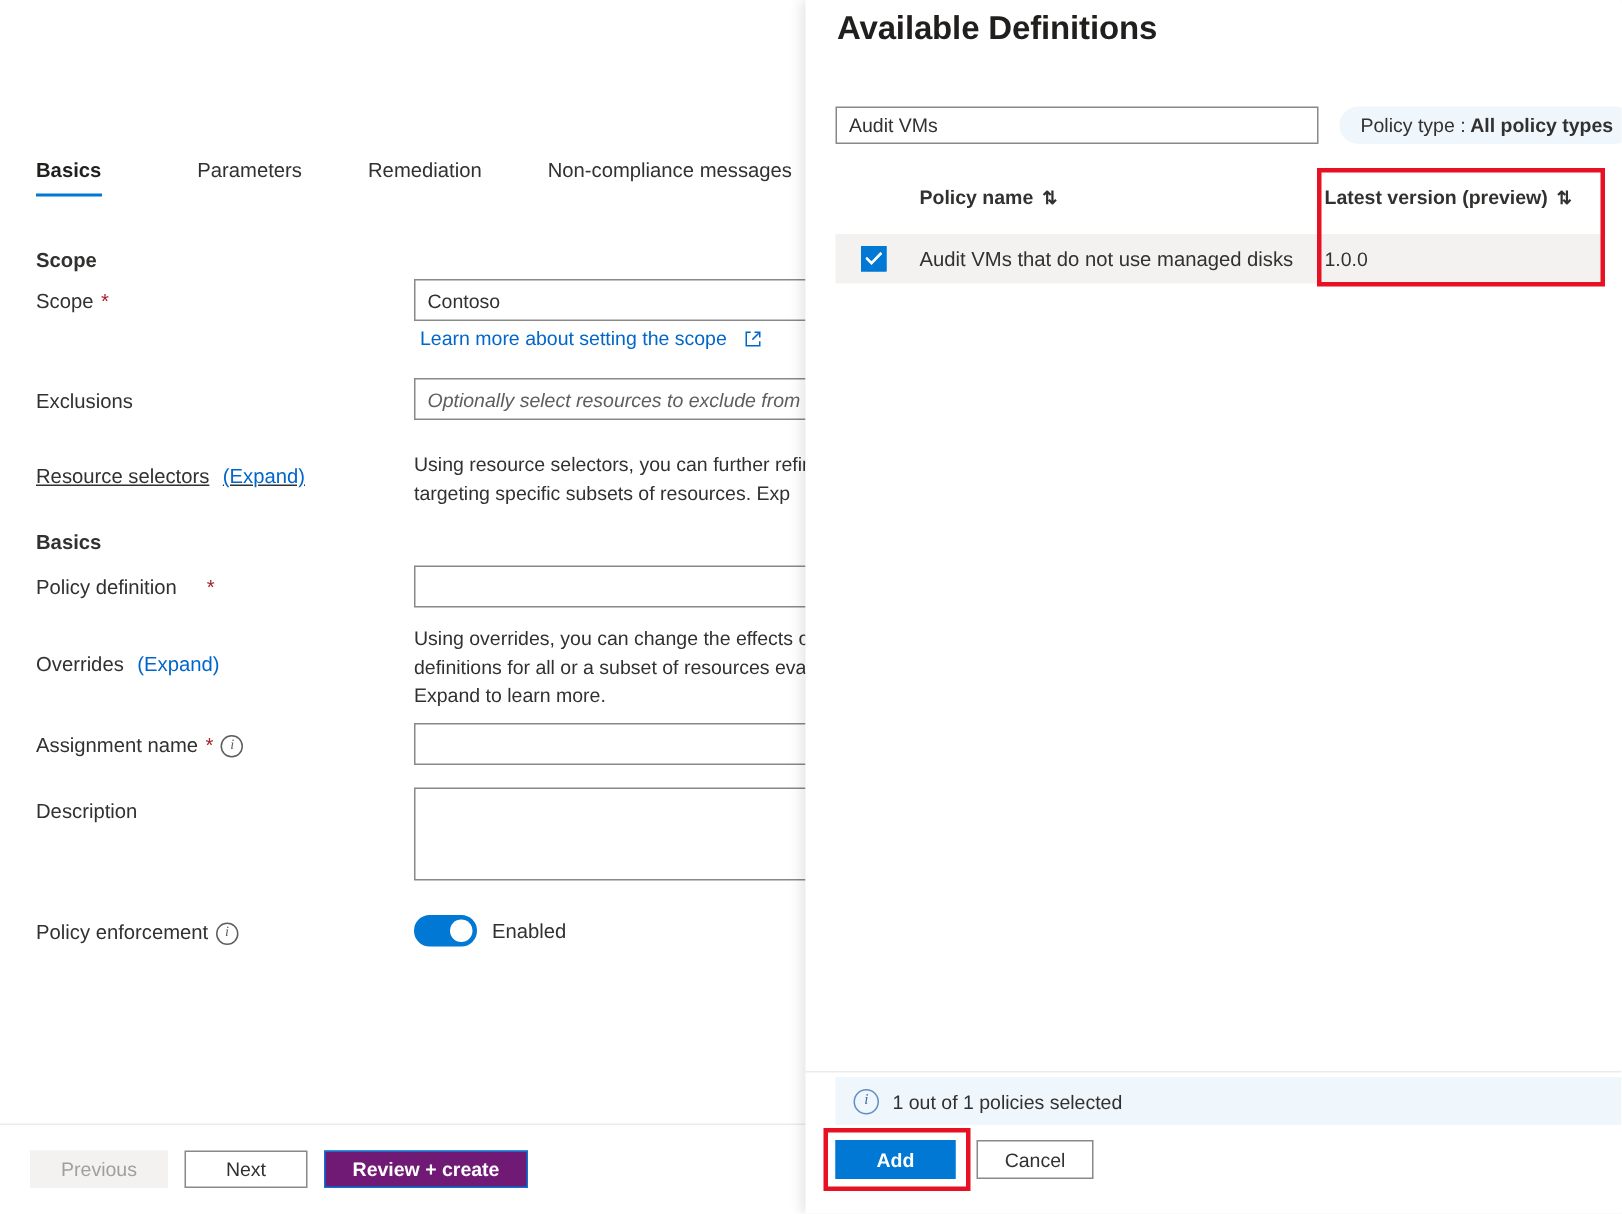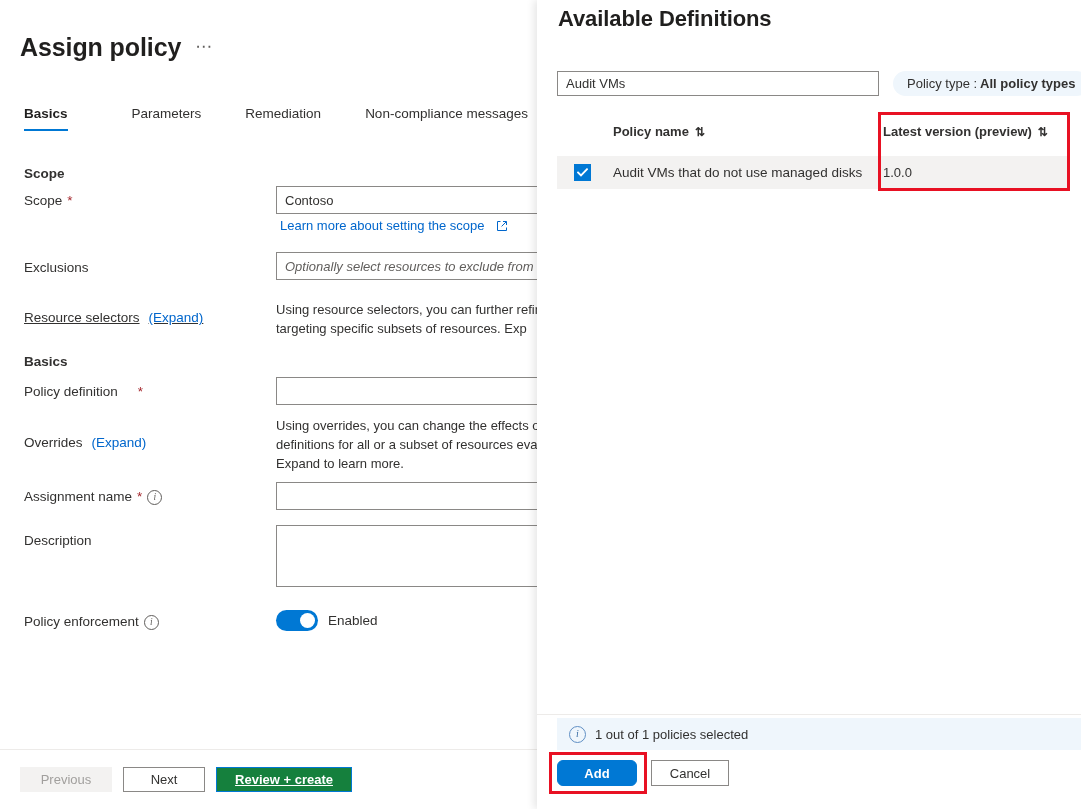--- a/index.html
+++ b/index.html
@@ -224,26 +224,25 @@
   }
   .btn.disabled {
     background: #f3f2f1;
     border-color: #f3f2f1;
     color: #a19f9d;
     cursor: default;
     min-width: 92px;
   }
   .btn.next { min-width: 82px; }
   .btn.primary {
-    background: #15803d;
+    background: #701a75;
     border-color: #0078d4;
     color: #ffffff;
     font-weight: 600;
     min-width: 136px;
-    text-decoration: underline;
   }
 
   
   .right-panel {
     position: absolute;
     left: 537px; top: 0;
     width: 628px;
     height: 809px;
     background: #ffffff;
     box-shadow: -3px 0 8px rgba(0,0,0,0.10);
@@ -394,35 +393,30 @@
     display: flex;
     gap: 14px;
   }
   .btn.add {
     background: #0078d4;
     border-color: #0078d4;
     color: #ffffff;
     font-weight: 600;
     min-width: 80px;
     height: 26px;
-    border-radius: 6px;
   }
   .btn.cancel { min-width: 78px; height: 26px; }
 </style>
 </head>
 <body>
 
 <div id="root">
 
   <div class="left-blade">
 
-    <div class="page-title-row">
-      <div class="page-title">Assign policy</div>
-      <div class="ellipsis-btn">⋯</div>
-    </div>
 
     <div class="tabs">
       <div class="tab active">Basics</div>
       <div class="tab tab-parameters">Parameters</div>
       <div class="tab">Remediation</div>
       <div class="tab">Non-compliance messages</div>
     </div>
 
     <div class="form">
 

